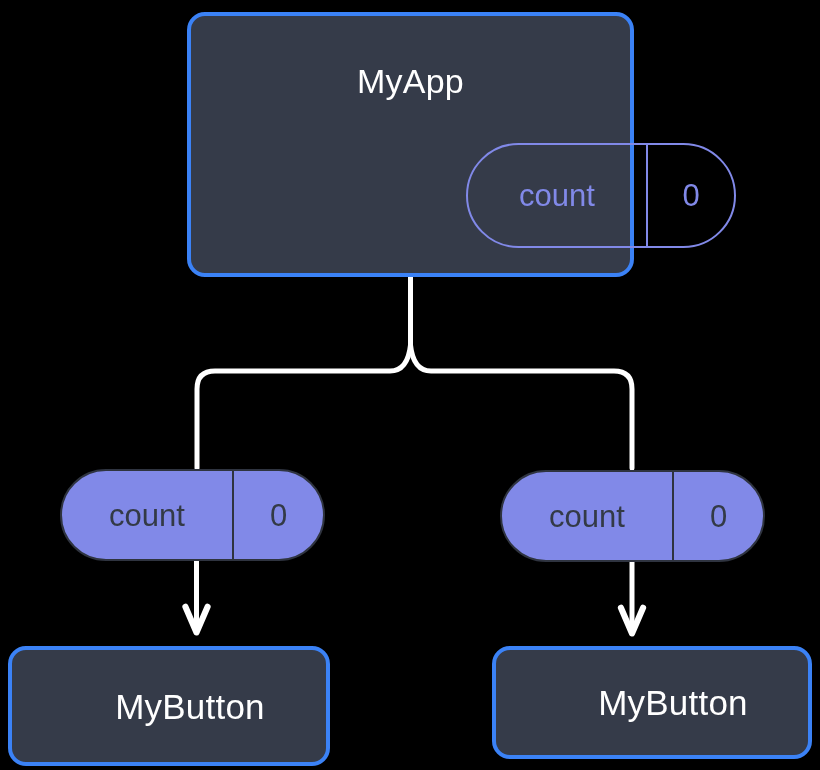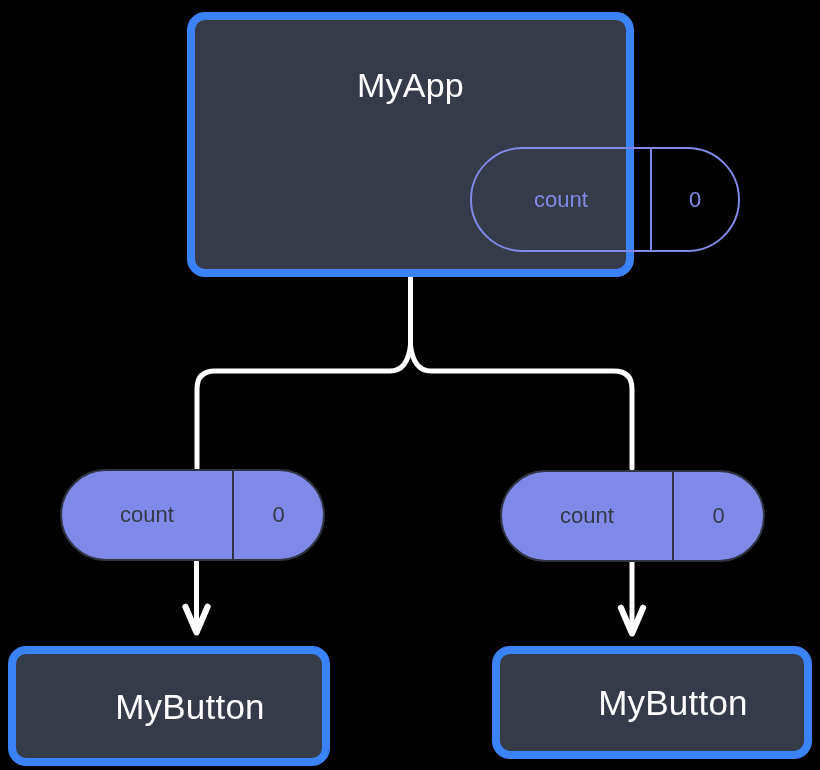--- a/index.html
+++ b/index.html
@@ -25,21 +25,21 @@
     width: 820px;
     height: 770px;
     pointer-events: none;
   }
 
   
   .comp-card {
     position: absolute;
     box-sizing: border-box;
     background: #353b49;
-    border: 8px solid #3b82f6;
+    border: 4px solid #3b82f6;
     border-radius: 18px;
     display: flex;
     flex-direction: column;
     align-items: center;
   }
   .comp-card.root {
     left: 187px;
     top: 12px;
     width: 447px;
     height: 265px;
@@ -81,21 +81,21 @@
     display: flex;
     align-items: stretch;
     border-radius: 999px;
     overflow: hidden;
   }
   .pill .pill-key,
   .pill .pill-val {
     display: flex;
     align-items: center;
     justify-content: center;
-    font-size: 22px;
+    font-size: 31px;
     line-height: 1;
     white-space: nowrap;
   }
 
   
   .pill.outline {
     left: 275px;
     top: 127px;
     width: 270px;
     height: 105px;

